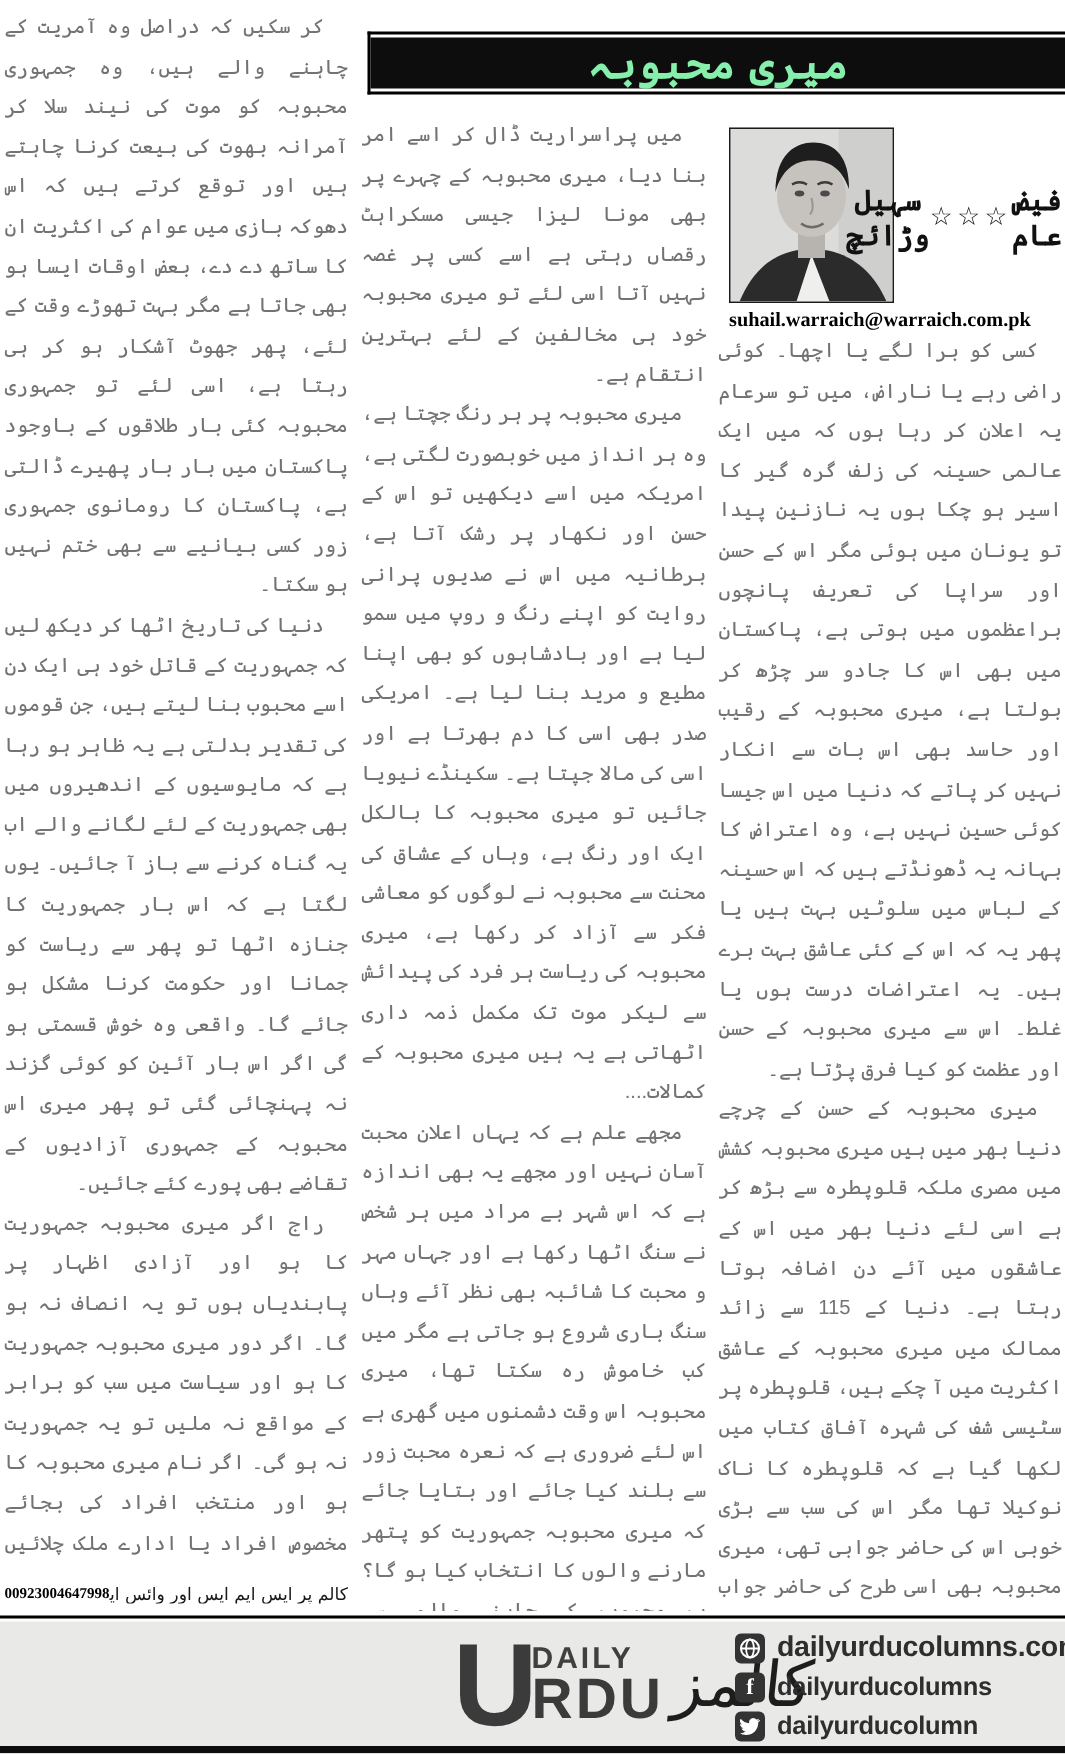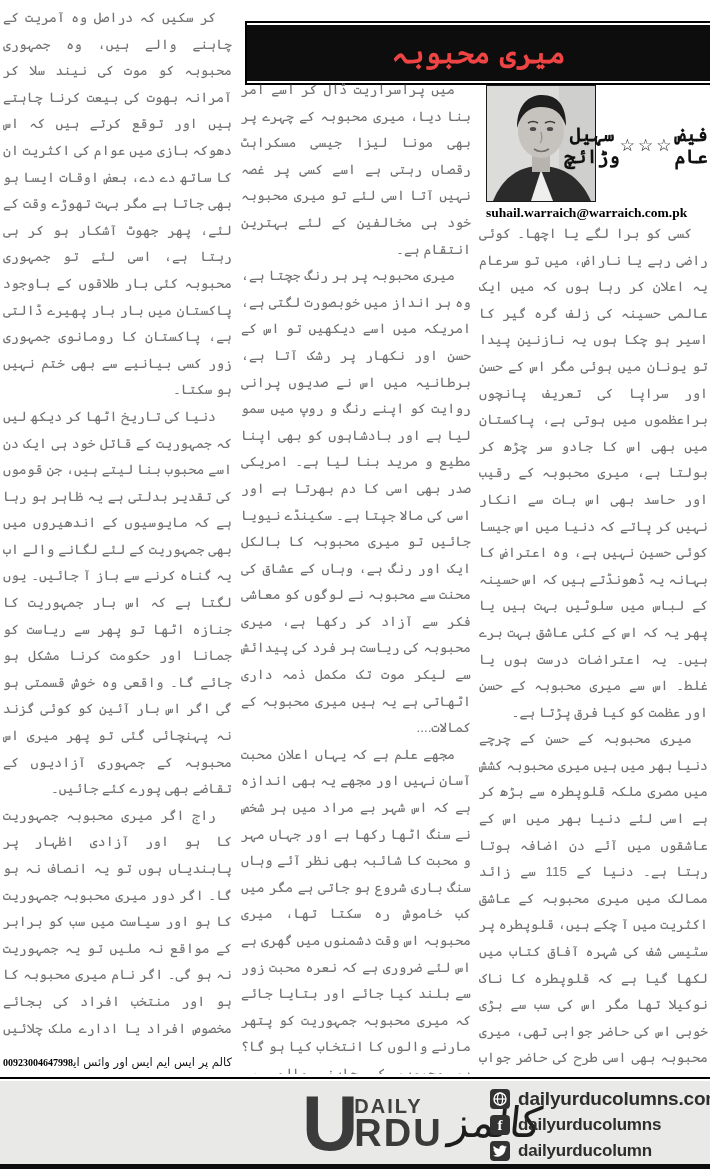--- a/index.html
+++ b/index.html
@@ -12,21 +12,21 @@
   }
 
   
   .titlebar-wrap {
     position:absolute; left:245px; top:21px; width:465px;
     border-top:2px solid #000; border-bottom:2px solid #000; border-left:2px solid #000;
     padding:2px 0;
     background:#ffffff;
   }
   .titlebar {
-    height:56px; background:#0d0d0d; color:#ef4444;
+    height:34px; background:#0d0d0d; color:#86efac;
     display:flex; align-items:center; justify-content:center;
   }
   .titlebar .title-text {
     font-family:"DejaVu Serif", serif;
     font-weight:bold; font-size:28px; line-height:45px; direction:rtl;
   }
 
   
   .author-photo {
     position:absolute; left:486px; top:85px; width:110px; height:117px;

